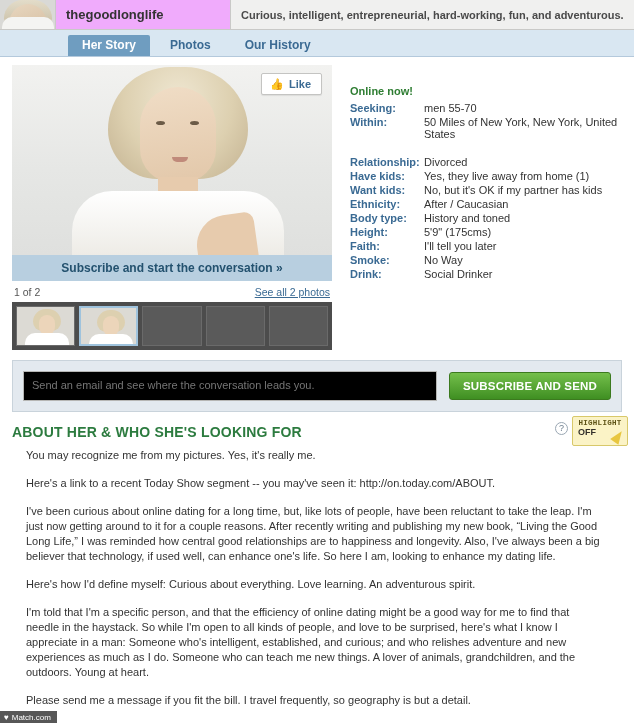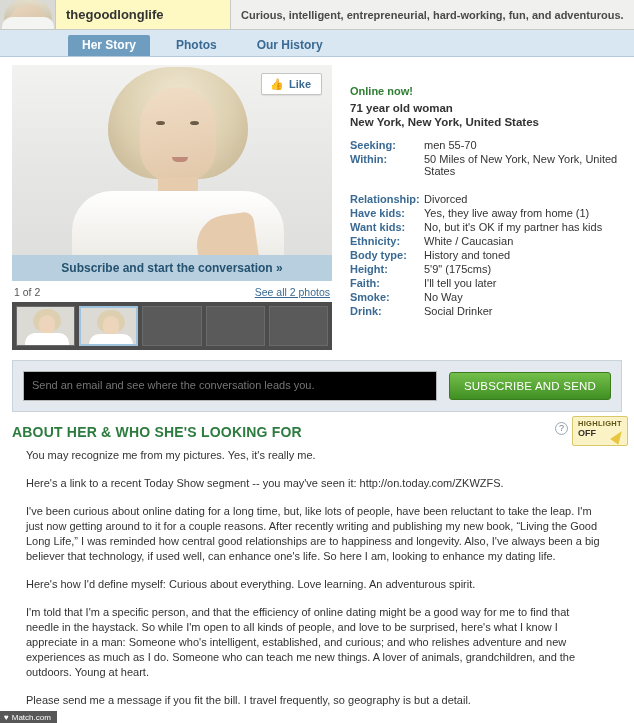--- a/index.html
+++ b/index.html
@@ -53,21 +53,21 @@
   }
   .username-cell {
     width: 175px;
     display: flex;
     align-items: center;
     padding-left: 10px;
     font-size: 13px;
     font-weight: bold;
     color: #333;
     border-right: 1px solid #c9c9c7;
-    background: #fef9c3;
+    background: #f0abfc;
   }
   .tagline-cell {
     flex: 1;
     display: flex;
     align-items: center;
     padding-left: 10px;
     font-size: 11px;
     font-weight: bold;
     color: #4a4a4a;
   }
@@ -78,21 +78,21 @@
     background: #d9e7f2;
     border-bottom: 1px solid #b4c9dc;
     display: flex;
     align-items: flex-end;
     padding-left: 68px;
   }
   .tab {
     height: 21px;
     line-height: 21px;
     padding: 0 14px;
-    margin-right: 12px;
+    margin-right: 6px;
     font-size: 12px;
     font-weight: bold;
     color: #3a6a93;
     cursor: pointer;
   }
   .tab.active {
     background: #6f9dc0;
     color: #ffffff;
     border-radius: 2px 2px 0 0;
   }
@@ -281,21 +281,21 @@
     overflow: hidden;
   }
   .send-btn {
     width: 162px;
     height: 28px;
     border: 1px solid #3c7a1f;
     border-radius: 3px;
     background: linear-gradient(180deg,#74bf4b,#3f8f22);
     color: #ffffff;
     font-size: 11.5px;
-    font-weight: normal;
+    font-weight: bold;
     letter-spacing: .2px;
     cursor: pointer;
   }
 
   
   .about-wrap { padding: 12px 14px 0 12px; position: relative; }
   .about-title {
     color: #2c7b3f;
     font-size: 14px;
     font-weight: bold;
@@ -318,21 +318,21 @@
     position: absolute;
     right: 6px; top: 4px;
     width: 56px; height: 30px;
     background: #fbf3c6;
     border: 1px solid #d8c86a;
     border-radius: 2px;
     cursor: pointer;
   }
   .hl-top {
     font-size: 7.5px; font-weight: bold; color: #5e5316;
-    text-align: center; letter-spacing: .3px; margin-top: 2px;
+    text-align: center; letter-spacing: .3px; margin-top: 2px; font-family: Liberation Mono, monospace;
   }
   .hl-bot {
     font-size: 9px; font-weight: bold; color: #33302a;
     padding-left: 5px;
   }
   .pencil {
     position: absolute; right: 4px; bottom: 2px;
     width: 0; height: 0;
     border-left: 5px solid transparent;
     border-right: 5px solid transparent;
@@ -421,24 +421,20 @@
         <div class="t-body"></div>
       </div>
       <div class="thumb"></div>
       <div class="thumb"></div>
       <div class="thumb"></div>
     </div>
   </div>
 
   <div class="right-col">
     <div class="online">Online now!</div>
-    <div class="ident">
-      <div>71 year old woman</div>
-      <div>New York, New York, United States</div>
-    </div>
 
     <table class="facts">
       <tbody>
           <tr>
         <td class="k">Seeking:</td>
         <td class="v">men 55-70</td>
       </tr>
       <tr>
         <td class="k">Within:</td>
         <td class="v">50 Miles of New York, New York, United States</td>
@@ -455,21 +451,21 @@
       <tr>
         <td class="k">Have kids:</td>
         <td class="v">Yes, they live away from home (1)</td>
       </tr>
       <tr>
         <td class="k">Want kids:</td>
         <td class="v">No, but it's OK if my partner has kids</td>
       </tr>
       <tr>
         <td class="k">Ethnicity:</td>
-        <td class="v">White / Caucasian</td>
+        <td class="v">After / Caucasian</td>
       </tr>
       <tr>
         <td class="k">Body type:</td>
         <td class="v">History and toned</td>
       </tr>
       <tr>
         <td class="k">Height:</td>
         <td class="v">5'9" (175cms)</td>
       </tr>
       <tr>
@@ -499,21 +495,21 @@
   <div class="highlight-box">
     <div class="hl-top">HIGHLIGHT</div>
     <div class="hl-bot">OFF</div>
     <div class="pencil"></div>
   </div>
 
   <div class="about-title">ABOUT HER &amp; WHO SHE'S LOOKING FOR</div>
 
   <div class="about-body">
     <p>You may recognize me from my pictures. Yes, it's really me.</p>
-    <p>Here's a link to a recent Today Show segment -- you may've seen it: http://on.today.com/ZKWZFS.</p>
+    <p>Here's a link to a recent Today Show segment -- you may've seen it: http://on.today.com/ABOUT.</p>
     <p>I've been curious about online dating for a long time, but, like lots of people, have been reluctant to take the leap. I'm just now getting around to it for a couple reasons. After recently writing and publishing my new book, “Living the Good Long Life,” I was reminded how central good relationships are to happiness and longevity. Also, I've always been a big believer that technology, if used well, can enhance one's life. So here I am, looking to enhance my dating life.</p>
     <p>Here's how I'd define myself: Curious about everything. Love learning. An adventurous spirit.</p>
     <p>I'm told that I'm a specific person, and that the efficiency of online dating might be a good way for me to find that needle in the haystack. So while I'm open to all kinds of people, and love to be surprised, here's what I know I appreciate in a man: Someone who's intelligent, established, and curious; and who relishes adventure and new experiences as much as I do. Someone who can teach me new things. A lover of animals, grandchildren, and the outdoors. Young at heart.</p>
     <p>Please send me a message if you fit the bill. I travel frequently, so geography is but a detail.</p>
   </div>
 </div>
 
 <div class="watermark">
   <span class="wm-heart">♥</span>
   <span>Match.com</span>

